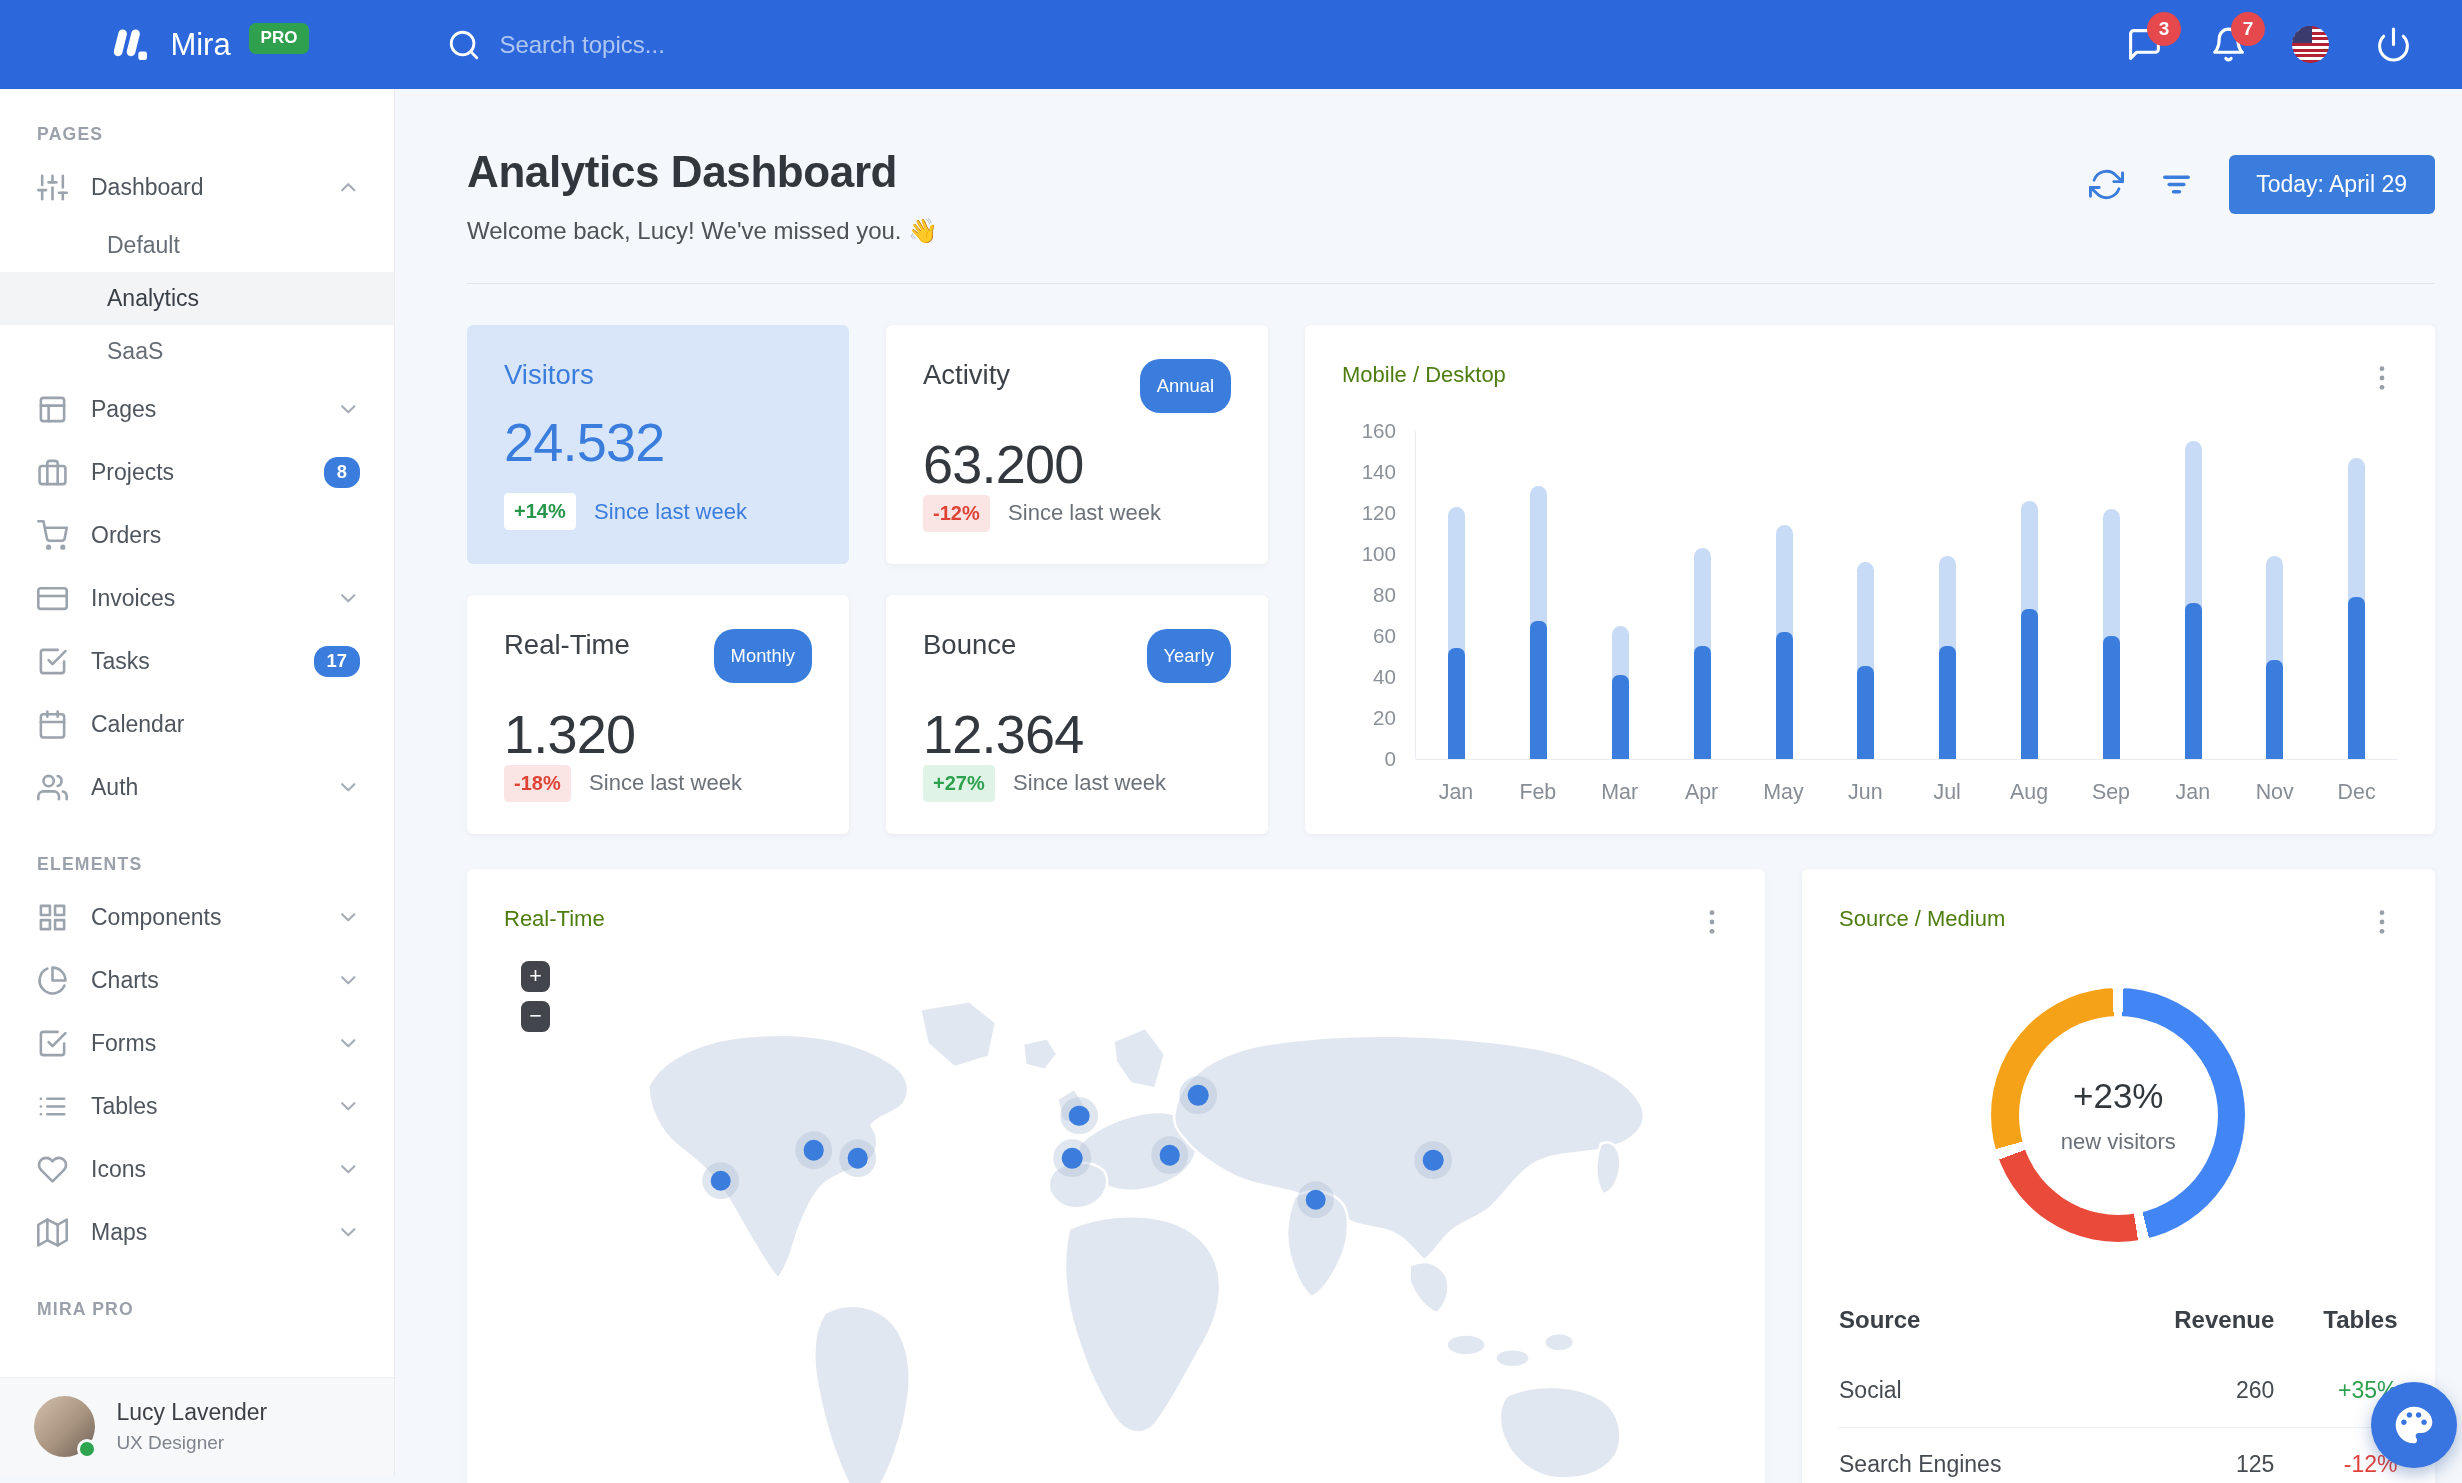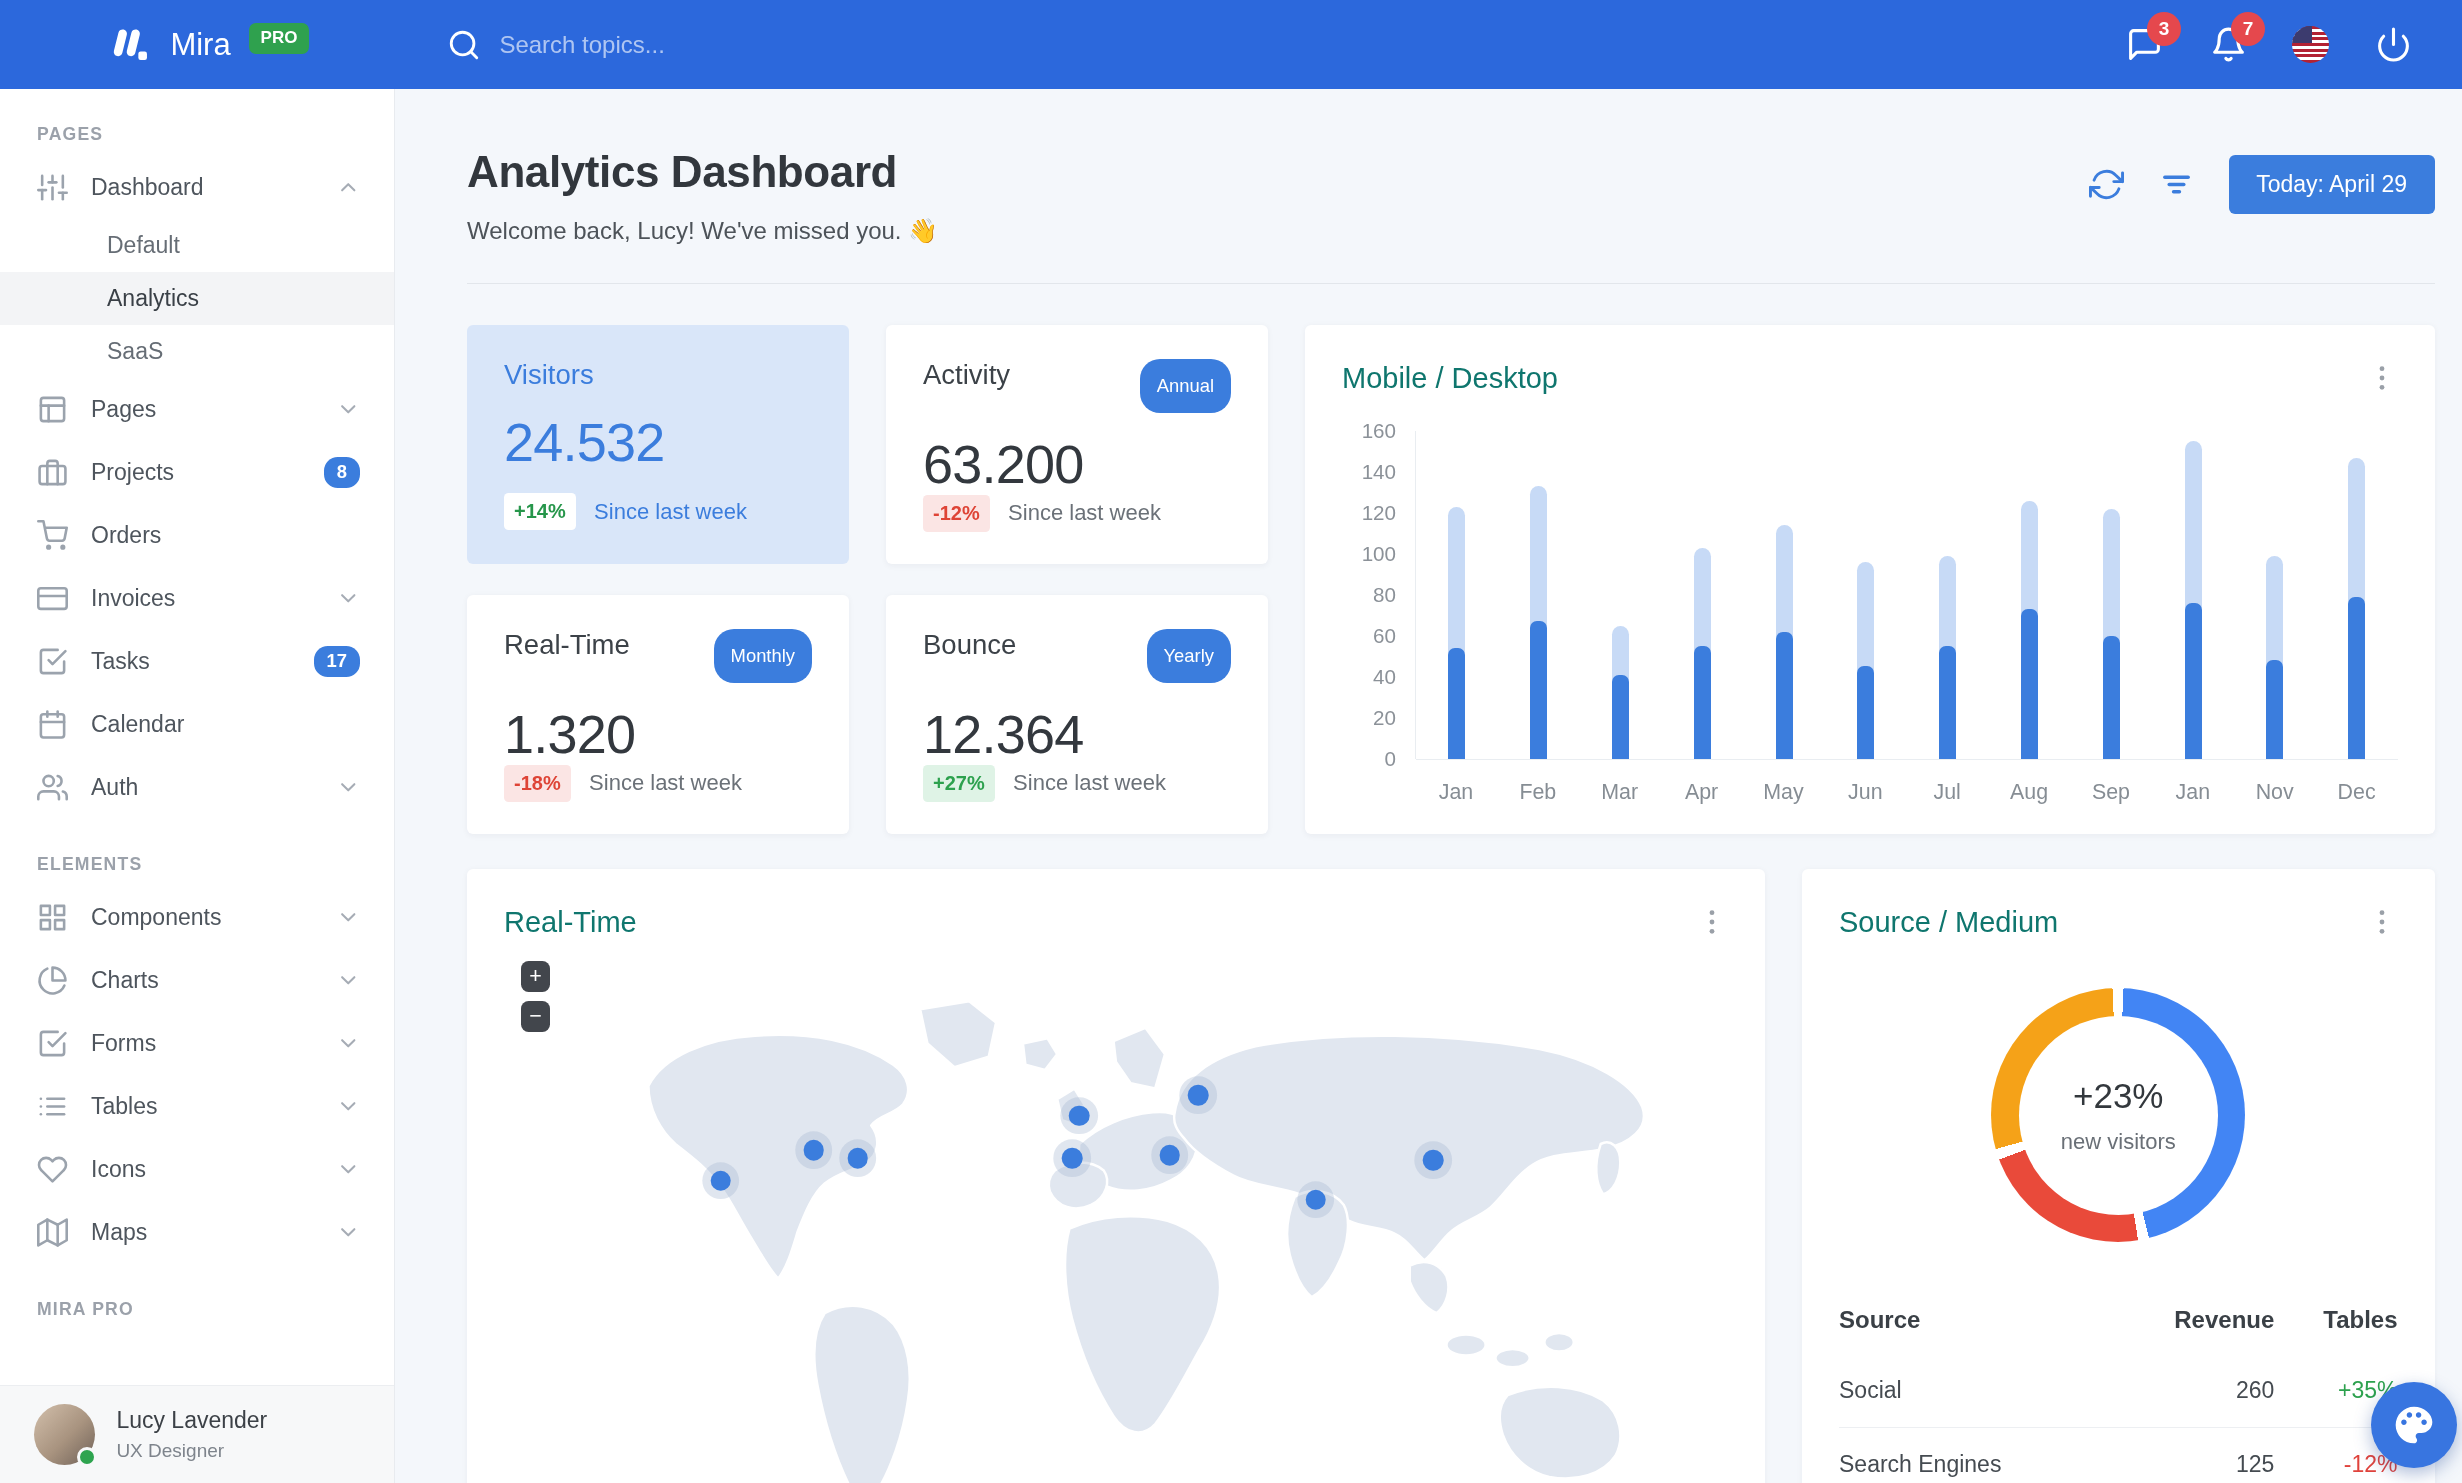--- a/index.html
+++ b/index.html
@@ -23,21 +23,21 @@
   .nav-ibtn{position:relative;background:none;border:none;color:#fff;cursor:pointer;
     width:40px;height:40px;display:grid;place-items:center}
   .nav-ibtn svg{width:37px;height:37px}
   .nbadge{position:absolute;top:-12.2px;right:-17px;background:#E5484D;color:#fff;border-radius:50%;
     width:34px;height:34px;font-size:19px;font-weight:700;display:flex;align-items:center;justify-content:center}
   .flag{width:37px;height:37px;border-radius:50%;overflow:hidden;position:relative;border:none;cursor:pointer;
     background:repeating-linear-gradient(180deg,#B22234 0 2.8px,#fff 2.8px 5.7px)}
   .flag::after{content:"";position:absolute;left:0;top:0;width:55%;height:46%;background:#3C3B6E}
 
   
-  .sidebar{position:fixed;top:89px;left:0;width:395px;bottom:0;background:#fff;
+  .sidebar{position:fixed;top:89px;left:0;width:395px;bottom:8px;background:#fff;
     border-right:0.8px solid #E8EBEF;z-index:50;overflow:hidden}
   .sb-section{padding:35px 0 10.7px 37px;font-size:17.6px;font-weight:700;letter-spacing:1.2px;color:#9BA1AA}
   .sb-item{display:flex;align-items:center;gap:23px;padding:16px 34px 16px 37px;
     font-size:23px;color:#4E555D;cursor:pointer;background:none;border:none;width:100%;text-align:left}
   .sb-item svg.ic{width:31px;height:31px;color:#9BA3AD;flex:0 0 auto}
   .sb-item .lbl{flex:1}
   .sb-chev{width:24.5px;height:24.5px;color:#A6ACB5}
   .sb-badge{background:#3B7DDD;color:#fff;font-size:18.4px;font-weight:600;border-radius:13.8px;padding:4.6px 13px}
   .sb-sub{display:block;padding:13px 34px 13px 107px;font-size:23px;color:#666D75;cursor:pointer;
     background:none;border:none;width:100%;text-align:left}
@@ -82,21 +82,21 @@
   .stat-foot{margin-top:auto;display:flex;align-items:center;font-size:22px;color:#6B7178}
   .primary .stat-foot{color:#3B7DDD}
   .chip{font-weight:700;font-size:20px;border-radius:4.6px;padding:6.9px 10px;margin-right:18.4px}
   .chip.success{color:#2DA14E;background:#DFF3E6}
   .chip.danger{color:#DE4436;background:#FBE5E4}
   .primary .chip.success{background:#ffffff;color:#27964B}
 
   
   .chart-card{flex:1;height:509px;padding:37px 37px 29px;display:flex;flex-direction:column}
   .card-head{display:flex;justify-content:space-between;align-items:flex-start}
-  .card-title{font-size:29px;font-weight:500;color:#0f766e}
+  .card-title{font-size:22px;font-weight:500;color:#4d7c0f}
   .dots-btn{background:none;border:none;color:#9AA0A8;cursor:pointer}
   .dots-btn svg{width:32px;height:32px}
   .barchart{flex:1;display:flex;flex-direction:column;margin-top:34px;padding-left:73px}
   .plot{flex:1;position:relative;border-left:1.5px solid #E9EDF1}
   .plot::after{content:"";position:absolute;left:0;right:0;bottom:-1.5px;height:1.5px;background:#E9EDF1}
   .ytick{position:absolute;right:100%;transform:translateY(50%);padding-right:20px;
     font-size:20.6px;color:#8B9198;white-space:nowrap}
   .bars{position:absolute;inset:0;display:flex;align-items:flex-end;z-index:2}
   .bcol{flex:1;display:flex;justify-content:center;align-items:flex-end;height:100%}
   .bar{width:17px;background:#C7DAF6;border-radius:9.2px 9.2px 0 0;display:flex;align-items:flex-end}

